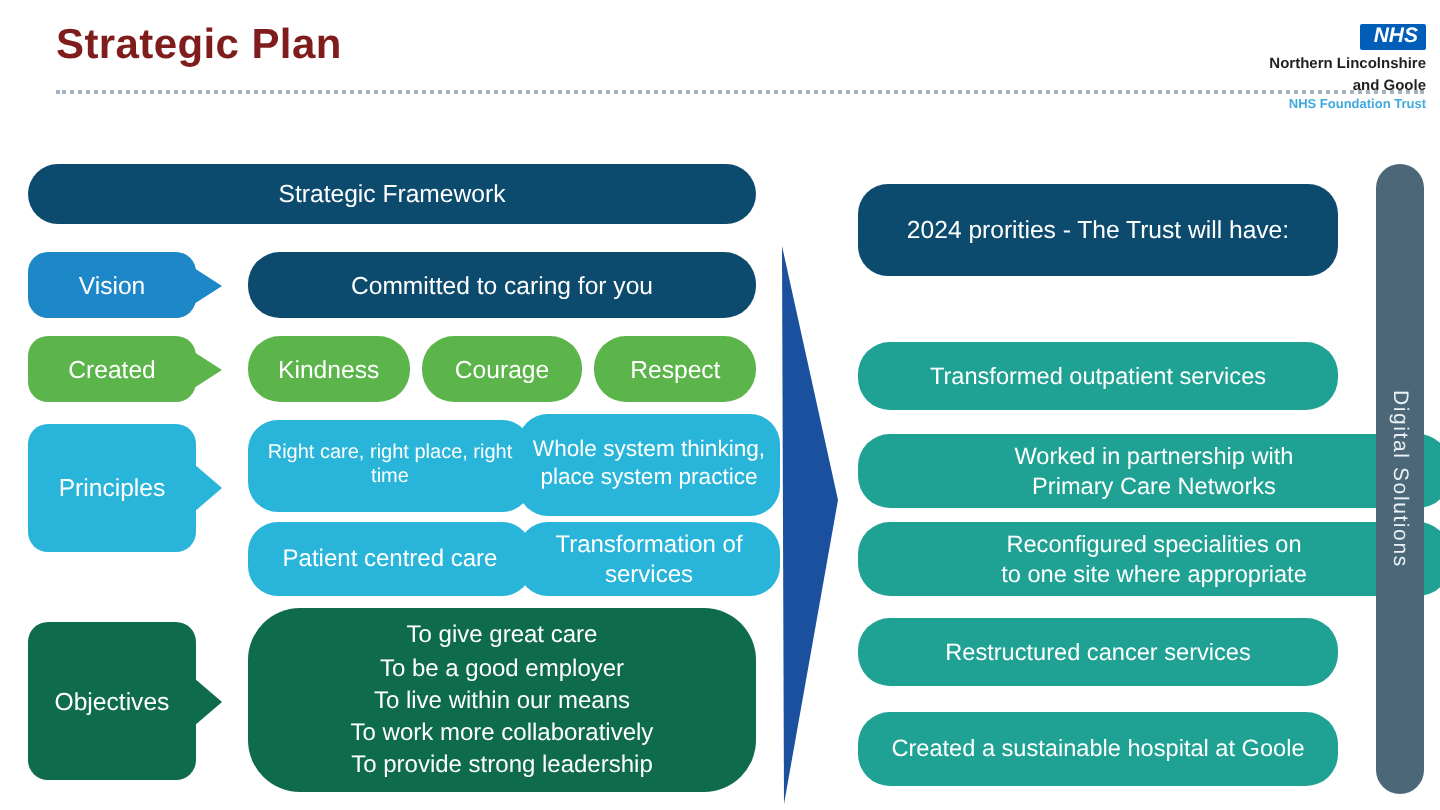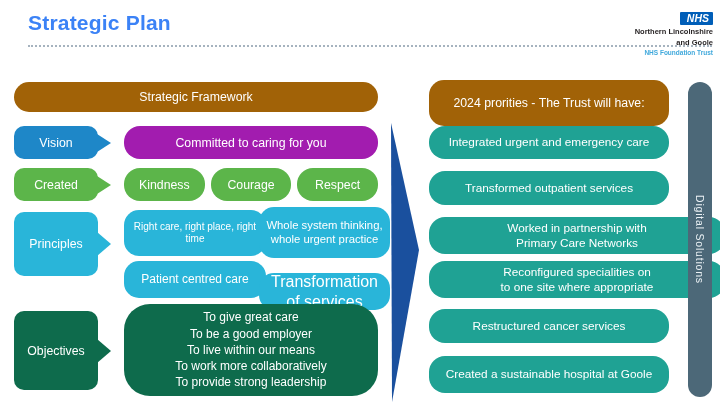--- a/index.html
+++ b/index.html
@@ -1,33 +1,33 @@
 <!DOCTYPE html>
 <html><head>
 <meta charset="utf-8">
 <style>
   html,body{margin:0;padding:0;width:720px;height:405px;background:#ffffff;
     font-family:"Liberation Sans",sans-serif;overflow:hidden;}
   .slide{position:absolute;inset:0;width:720px;height:405px;}
 
   .page-title{position:absolute;left:28px;top:11px;font-size:21px;font-weight:700;
-    color:#3b82f6;letter-spacing:.2px;}
+    color:#7f1d1d;letter-spacing:.2px;}
   .rule{position:absolute;left:28px;top:45px;width:684px;border-top:2px dotted #A6B3BF;}
 
   
   .nhs{position:absolute;top:8px;right:7px;width:130px;text-align:right;}
   .nhs-box{display:inline-block;background:#005EB8;color:#fff;font-style:italic;
     font-weight:700;font-size:10.5px;line-height:13px;padding:0 4px 0 7px;border-radius:1px;}
   .org{color:#231F20;font-size:7.5px;line-height:8.5px;font-weight:700;margin-top:2px;}
   .trust{color:#41A9DC;font-size:6.5px;line-height:8px;font-weight:700;margin-top:2px;}
 
   
   .pill{position:absolute;display:flex;align-items:center;justify-content:center;
     text-align:center;color:#fff;}
-  .navy{background:#a16207;}
+  .navy{background:#0c4a6e;}
   .hdr{border-radius:15px;font-size:12.3px;white-space:nowrap;}
 
   
   .label{position:absolute;left:14px;width:84px;color:#fff;display:flex;align-items:center;
     justify-content:center;font-size:12.3px;background:var(--c);border-radius:10px;}
   .label::after{content:"";position:absolute;left:calc(100% - 1px);top:50%;
     transform:translateY(-50%);width:0;height:0;
     border-top:var(--p,9px) solid transparent;border-bottom:var(--p,9px) solid transparent;
     border-left:14px solid var(--c);}
   .c-blue{--c:#1E87C8;} .c-green{--c:#5CB54A;} .c-cyan{--c:#29B5D9;} .c-dgreen{--c:#0E6B4C;}
@@ -62,51 +62,50 @@
   <div class="nhs">
     <span class="nhs-box">NHS</span>
     <div class="org">Northern Lincolnshire</div>
     <div class="org">and Goole</div>
     <div class="trust">NHS Foundation Trust</div>
   </div>
 
   <div class="pill navy hdr" style="left:14px;top:82px;width:364px;height:30px;">Strategic Framework</div>
 
   <div class="label c-blue" style="top:126px;height:33px;">Vision</div>
-  <div class="pill lpill" style="top:126px;height:33px;background:#a21caf;">Committed to caring for you</div>
+  <div class="pill lpill" style="top:126px;height:33px;background:#0c4a6e;">Committed to caring for you</div>
 
   <div class="label c-green" style="top:168px;height:33px;">Created</div>
   <div class="vals">
     <div class="vpill">Kindness</div>
     <div class="vpill">Courage</div>
     <div class="vpill">Respect</div>
   </div>
 
   <div class="label c-cyan" style="top:212px;height:64px;--p:12px;">Principles</div>
   <div class="pill cell" style="left:124px;top:210px;width:130px;height:46px;font-size:10px;">Right care, right place, right time</div>
-  <div class="pill cell" style="left:259px;top:207px;width:119px;height:51px;font-size:11.3px;">Whole system thinking, whole urgent practice</div>
+  <div class="pill cell" style="left:259px;top:207px;width:119px;height:51px;font-size:11.3px;">Whole system thinking, place system practice</div>
   <div class="pill cell" style="left:124px;top:261px;width:130px;height:37px;font-size:12px;">Patient centred care</div>
-  <div class="pill cell" style="left:259px;top:261px;width:119px;height:37px;font-size:16px;margin-top:12px;">Transformation of services</div>
+  <div class="pill cell" style="left:259px;top:261px;width:119px;height:37px;font-size:12px;">Transformation of services</div>
 
   <div class="label c-dgreen" style="top:311px;height:79px;--p:12px;">Objectives</div>
   <div class="pill obj" style="left:124px;top:304px;width:254px;height:92px;">
     <div>To give great care</div>
     <div>To be a good employer</div>
     <div>To live within our means</div>
     <div>To work more collaboratively</div>
     <div>To provide strong leadership</div>
   </div>
 
   <svg class="arrow-svg" width="40" height="287" viewBox="0 0 40 287">
     <polygon points="6,5 34,132 7,284" fill="#1A509E"></polygon>
   </svg>
 
-  <div class="pill navy hdr" style="left:429px;top:80px;width:240px;height:46px;">2024 prorities - The Trust will have:</div>
+  <div class="pill navy hdr" style="left:429px;top:92px;width:240px;height:46px;">2024 prorities - The Trust will have:</div>
 
-  <div class="pill rpill one" style="top:126px;height:33px;">Integrated urgent and emergency care</div>
   <div class="pill rpill one" style="top:171px;height:34px;">Transformed outpatient services</div>
   <div class="pill rpill two" style="top:217px;height:37px;">Worked in partnership with Primary Care Networks</div>
   <div class="pill rpill two" style="top:261px;height:37px;">Reconfigured specialities on to one site where appropriate</div>
   <div class="pill rpill one" style="top:309px;height:34px;">Restructured cancer services</div>
   <div class="pill rpill one" style="top:356px;height:37px;">Created a sustainable hospital at Goole</div>
 
   <div class="dbar">
     <span>Digital Solutions</span>
   </div>
 

